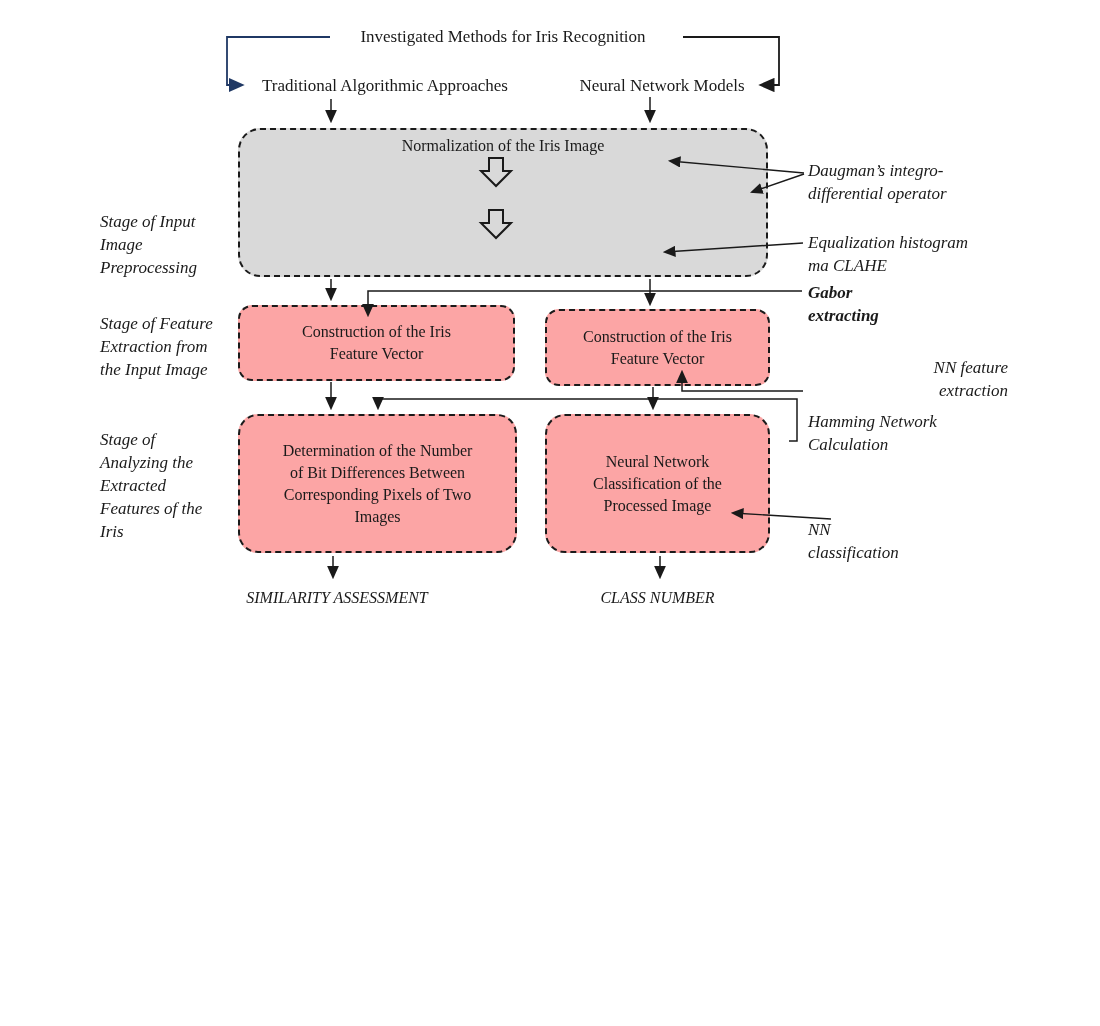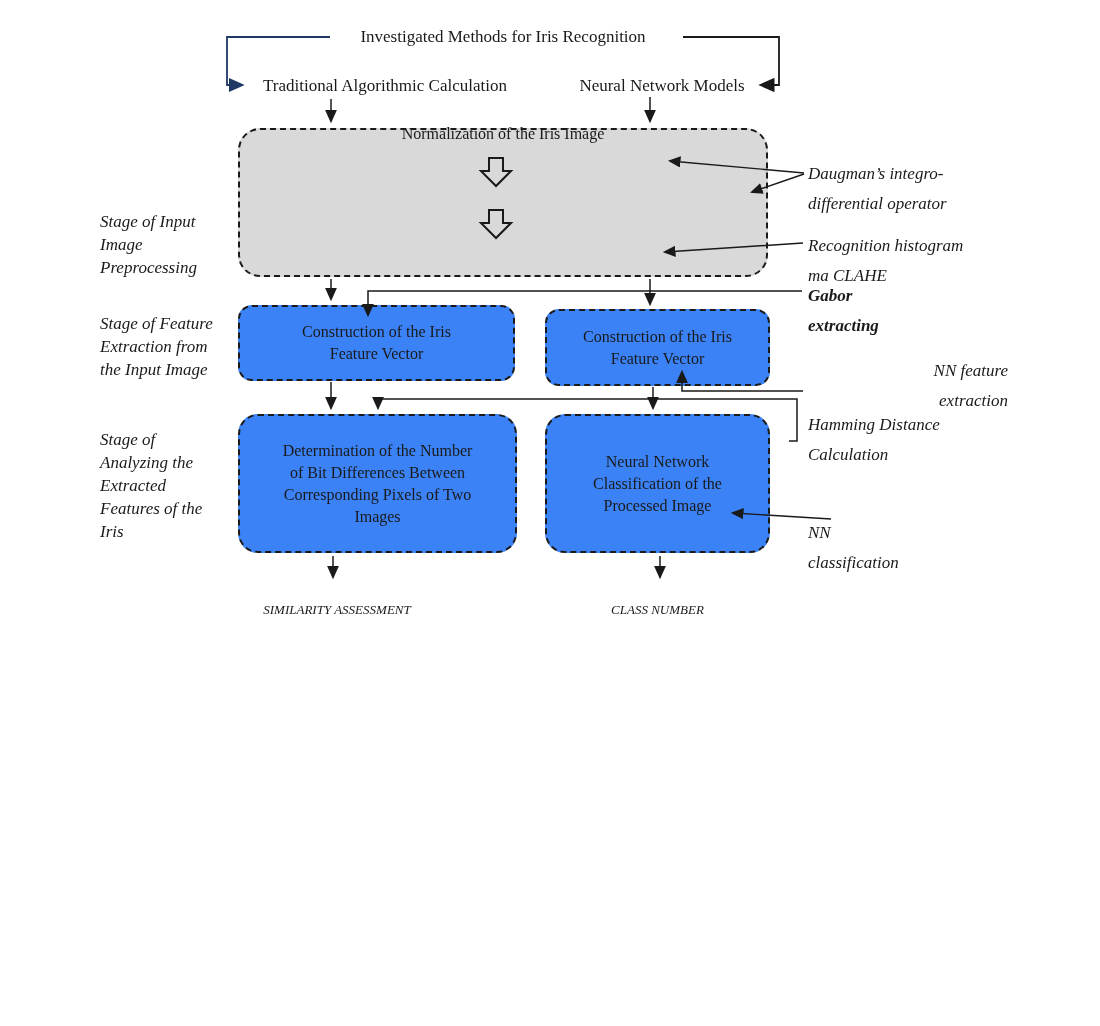--- a/index.html
+++ b/index.html
@@ -12,61 +12,61 @@
     overflow:hidden;
   }
   .abs{position:absolute;}
   .ml{white-space:pre-line;}
   .ctr{text-align:center;}
   .node{
     border:2px dashed #1a1a1a;
     box-sizing:border-box;
     display:flex;align-items:center;justify-content:center;
     font-size:16px;line-height:22px;text-align:center;
-    background:#3b82f6;
+    background:#fca5a5;
   }
   .gray-box{
     border:2px dashed #1a1a1a;
     box-sizing:border-box;
     background:#d9d9d9;
     border-radius:22px;
   }
   .steptext{
     left:238px;width:530px;text-align:center;
     font-size:16px;line-height:18px;
   }
   .title{font-size:17px;}
   .branch{font-size:17px;}
   .stage{
     font-style:italic;font-size:17px;line-height:23px;
     left:100px;width:170px;
   }
   .side{
-    font-style:italic;font-size:17px;line-height:30px;
+    font-style:italic;font-size:17px;line-height:23px;
     left:808px;width:200px;
   }
   .output{
-    font-style:italic;font-size:13px;margin-top:13px;
+    font-style:italic;font-size:16px;
   }
   svg.lines{position:absolute;left:0;top:0;pointer-events:none;}
 </style>
 </head>
 <body>
 
 <div class="canvas">
 
   <div class="abs title ctr" style="left:238px;top:27px;width:530px;">Investigated Methods for Iris Recognition</div>
 
-  <div class="abs branch ctr" style="left:250px;top:76px;width:270px;">Traditional Algorithmic Calculation</div>
+  <div class="abs branch ctr" style="left:250px;top:76px;width:270px;">Traditional Algorithmic Approaches</div>
 
   <div class="abs branch ctr" style="left:557px;top:76px;width:210px;">Neural Network Models</div>
 
   <div class="abs gray-box" style="left:238px;top:128px;width:530px;height:149px;"></div>
 
-  <div class="abs steptext" style="top:125px;text-align:center;">Normalization of the Iris Image</div>
+  <div class="abs steptext" style="top:137px;text-align:center;">Normalization of the Iris Image</div>
 
   <div class="abs node ml" style="left:238px;top:305px;width:277px;height:76px;border-radius:14px;">Construction of the Iris
 Feature Vector</div>
 
   <div class="abs node ml" style="left:545px;top:309px;width:225px;height:77px;border-radius:14px;">Construction of the Iris
 Feature Vector</div>
 
   <div class="abs node ml" style="left:238px;top:414px;width:279px;height:139px;border-radius:20px;">Determination of the Number
 of Bit Differences Between
 Corresponding Pixels of Two
@@ -83,27 +83,27 @@
 Extraction from
 the Input Image</div>
   <div class="abs stage ml" style="top:428px;">Stage of
 Analyzing the
 Extracted
 Features of the
 Iris</div>
 
   <div class="abs side ml" style="top:159px;">Daugman’s integro-
 differential operator</div>
-  <div class="abs side ml" style="top:231px;">Recognition histogram
+  <div class="abs side ml" style="top:231px;">Equalization histogram
 ma CLAHE</div>
   <div class="abs side ml" style="top:281px;font-weight:bold;">Gabor
 extracting</div>
   <div class="abs side ml" style="top:356px;text-align:right;">NN feature
 extraction</div>
-  <div class="abs side ml" style="top:410px;">Hamming Distance
+  <div class="abs side ml" style="top:410px;">Hamming Network
 Calculation</div>
   <div class="abs side ml" style="top:498px;margin-top:20px;">NN
 classification</div>
 
   <div class="abs output ctr" style="left:212px;top:589px;width:250px;">SIMILARITY ASSESSMENT</div>
   <div class="abs output ctr" style="left:545px;top:589px;width:225px;">CLASS NUMBER</div>
 
   <svg class="lines" width="1100" height="1026">
     <defs>
       <marker id="ah" markerWidth="9" markerHeight="8" refX="7.5" refY="4" orient="auto">

